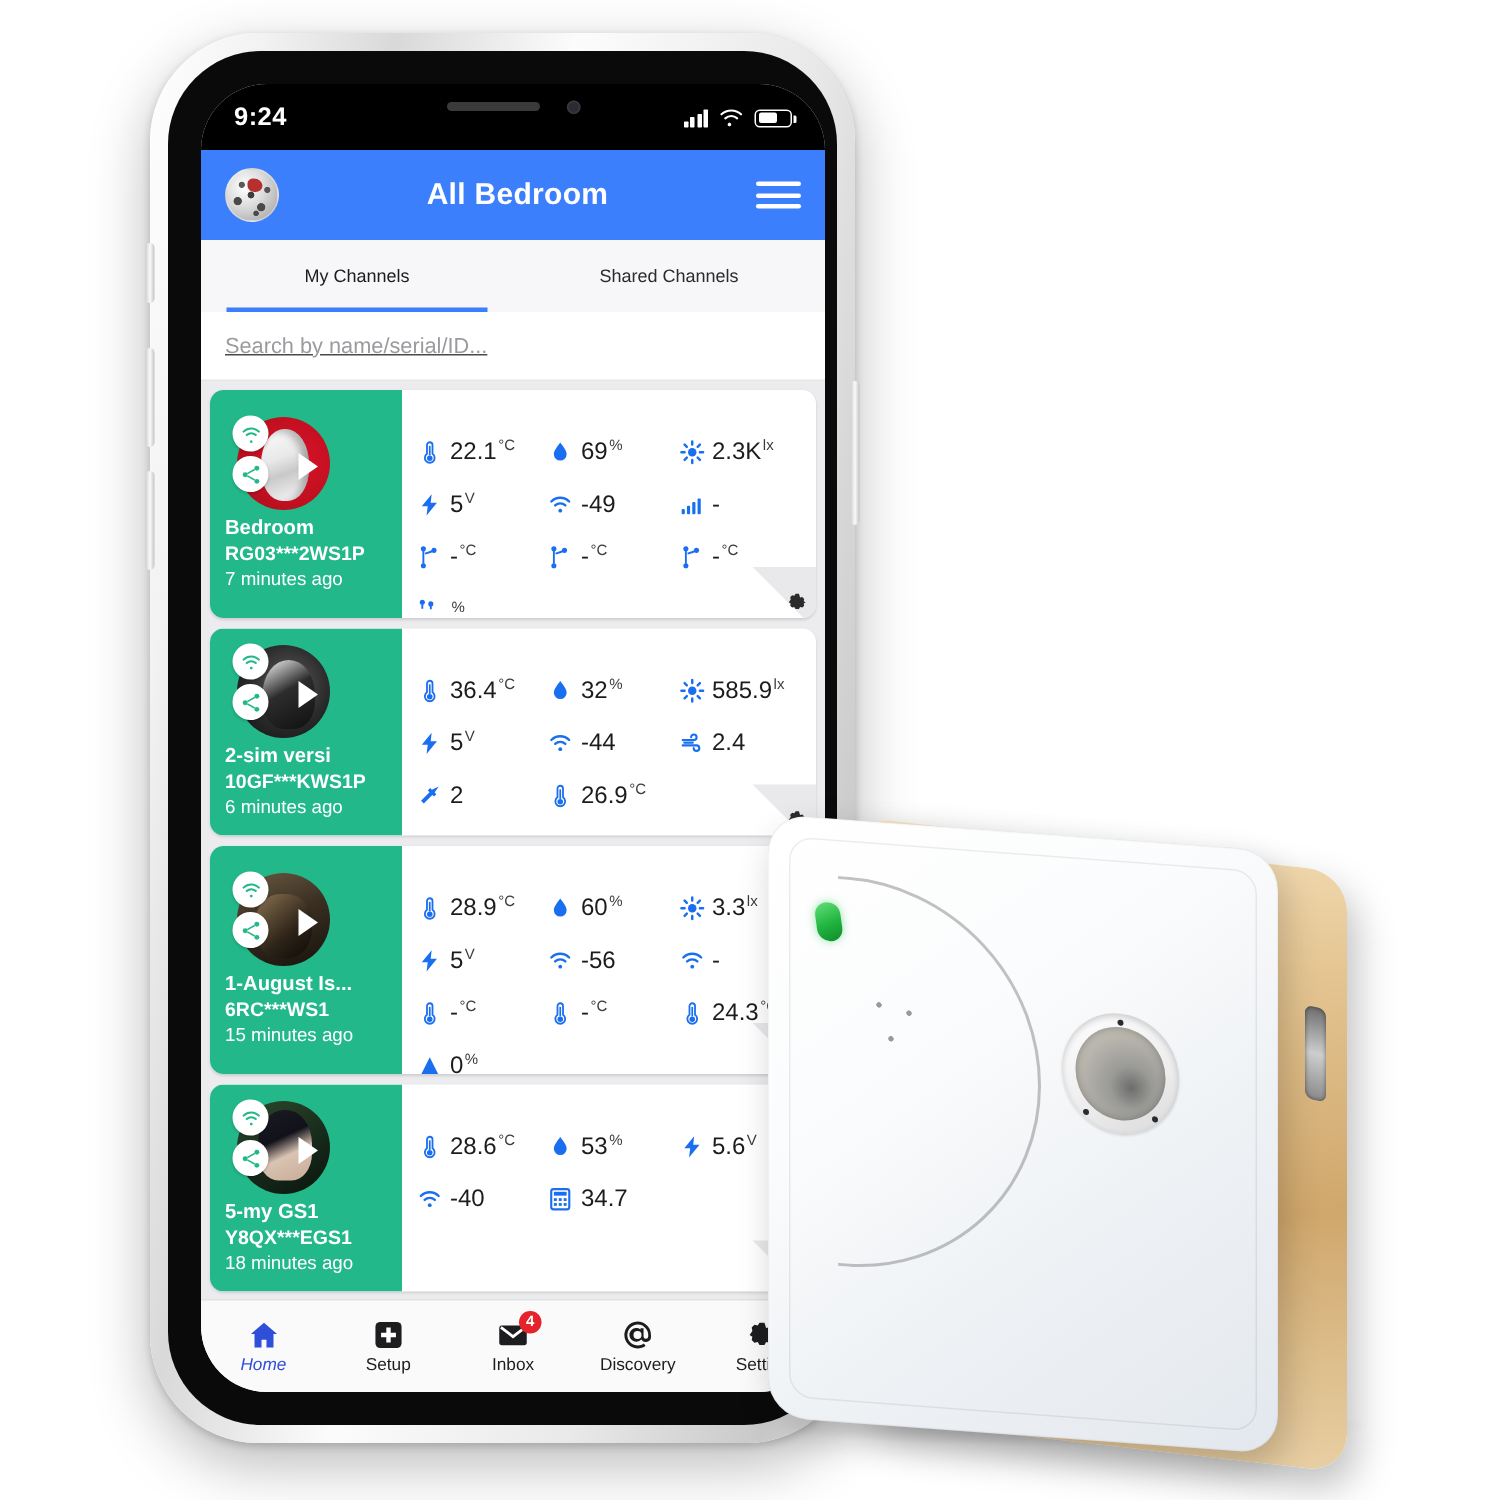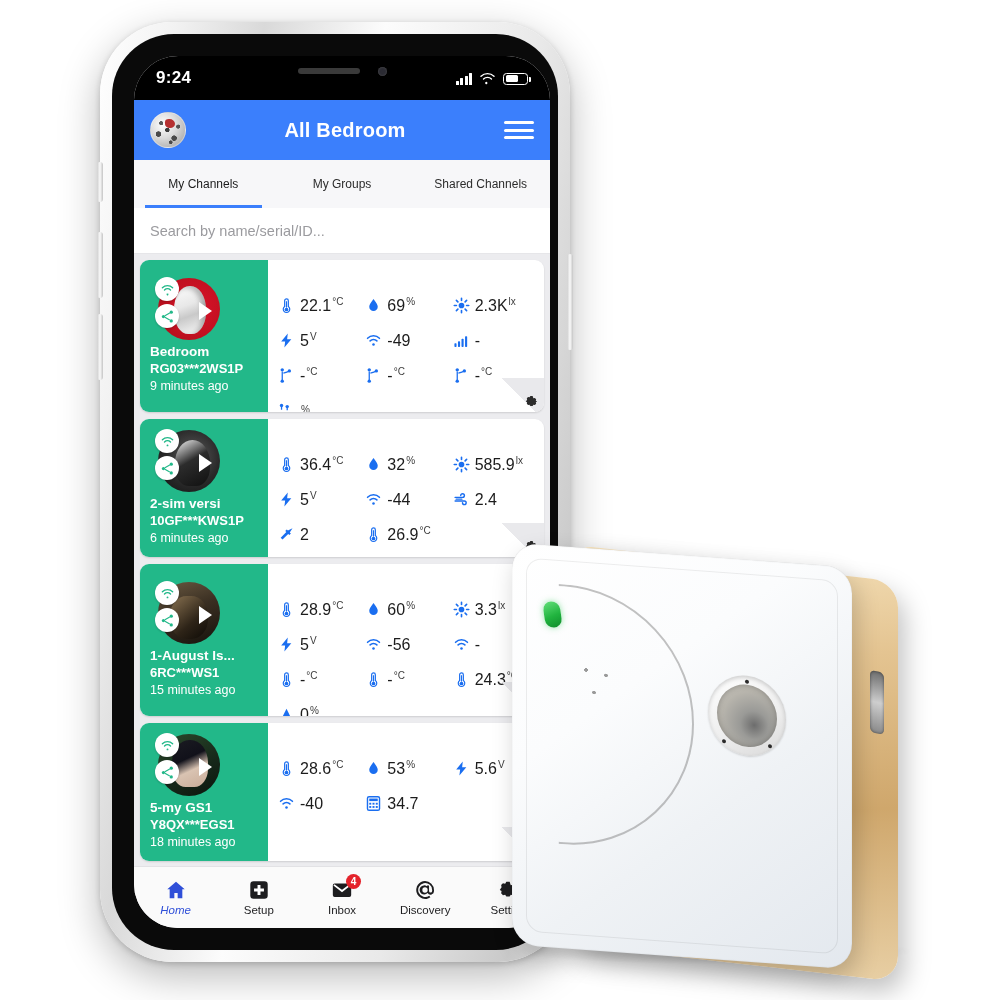--- a/index.html
+++ b/index.html
@@ -105,20 +105,21 @@
 
   
   #search-row {
     height: 46px; background: #fff; display: flex; align-items: center;
     padding: 0 16px; border-bottom: 1px solid #e6e6e9;
   }
   #search-input {
     border: none; outline: none; width: 100%;
     font-size: 14.5px; color: #4a4a4a; font-family: "Liberation Sans", sans-serif;
     background: transparent;
+    text-decoration: underline;
   }
   #search-input::placeholder { color: #9b9b9f; }
 
   
   #list { position: relative; height: 620px; background: #ececef; overflow: hidden; padding: 6px 6px 0 6px; }
   .card {
     position: relative; display: flex; background: #fff;
     border-radius: 9px; margin-bottom: 7px; overflow: hidden;
     box-shadow: 0 1px 2px rgba(0,0,0,.13);
   }
@@ -166,21 +167,21 @@
   .badge-ic svg { width: 15px; height: 15px; }
   .play-tri {
     position: absolute; right: 8px; top: 24px;
     width: 0; height: 0; border-left: 13px solid #fff;
     border-top: 9px solid transparent; border-bottom: 9px solid transparent;
   }
   .ch-name   { font-size: 13.5px; font-weight: 700; line-height: 1.25; }
   .ch-serial { font-size: 13px;  font-weight: 700; line-height: 1.3; }
   .ch-time   { font-size: 12.5px; font-weight: 400; line-height: 1.35; }
 
-  .card-body { flex: 1; padding: 8px 6px 4px 8px; position: relative; margin-top: 20px; }
+  .card-body { flex: 1; padding: 24px 6px 4px 8px; position: relative; }
   .sensor-grid { display: grid; grid-template-columns: repeat(3, 1fr); row-gap: 0px; }
   .sensor {
     display: flex; align-items: center; gap: 5px; height: 35px; padding-left: 2px;
   }
   .sensor svg { width: 17px; height: 17px; flex: 0 0 17px; }
   .sensor .val {
     font-size: 16px; color: #1c1c1c; white-space: nowrap;
     display: flex; align-items: flex-start; line-height: 1;
   }
   .sensor .unit { font-size: 10px; color: #3c3c3c; margin-left: 1px; position: relative; top: -1px; }
@@ -326,21 +327,20 @@
         <div id="header-title">All Bedroom</div>
         <div id="menu-btn">
             <i></i>
             <i></i>
             <i></i>
           </div>
       </div>
 
       <div id="tabs">
         <div class="tab active">My Channels</div>
-        <div class="tab">My Groups</div>
         <div class="tab">Shared Channels</div>
       </div>
 
       <div id="search-row">
         <input id="search-input" placeholder="Search by name/serial/ID..." style="">
       </div>
 
       <div id="list">
 
         <div class="card clipped">
@@ -359,21 +359,21 @@
                     <circle cx="18" cy="5" r="2.6" fill="#22b889"></circle>
                     <circle cx="18" cy="19" r="2.6" fill="#22b889"></circle>
                     <circle cx="5.5" cy="12" r="2.6" fill="#22b889"></circle>
                     <path d="M7.8 10.8 15.6 6.3M7.8 13.2l7.8 4.5" stroke="#22b889" stroke-width="1.8"></path>
                   </svg>
               </div>
               <div class="play-tri"></div>
             </div>
             <div class="ch-name">Bedroom</div>
             <div class="ch-serial">RG03***2WS1P</div>
-            <div class="ch-time">9 minutes ago</div>
+            <div class="ch-time">7 minutes ago</div>
           </div>
           <div class="card-body">
             <div class="sensor-grid">
               <div class="sensor">
                 <svg viewBox="0 0 24 24">
                     <path d="M12 2.6a2.6 2.6 0 0 0-2.6 2.6v8.3a4.6 4.6 0 1 0 5.2 0V5.2A2.6 2.6 0 0 0 12 2.6z" fill="none" stroke="#1a6ef0" stroke-width="1.7"></path>
                     <circle cx="12" cy="17.6" r="2.6" fill="#1a6ef0"></circle>
                     <rect x="11.2" y="6" width="1.6" height="9" fill="#1a6ef0"></rect>
                   </svg>
                 <span class="val">

